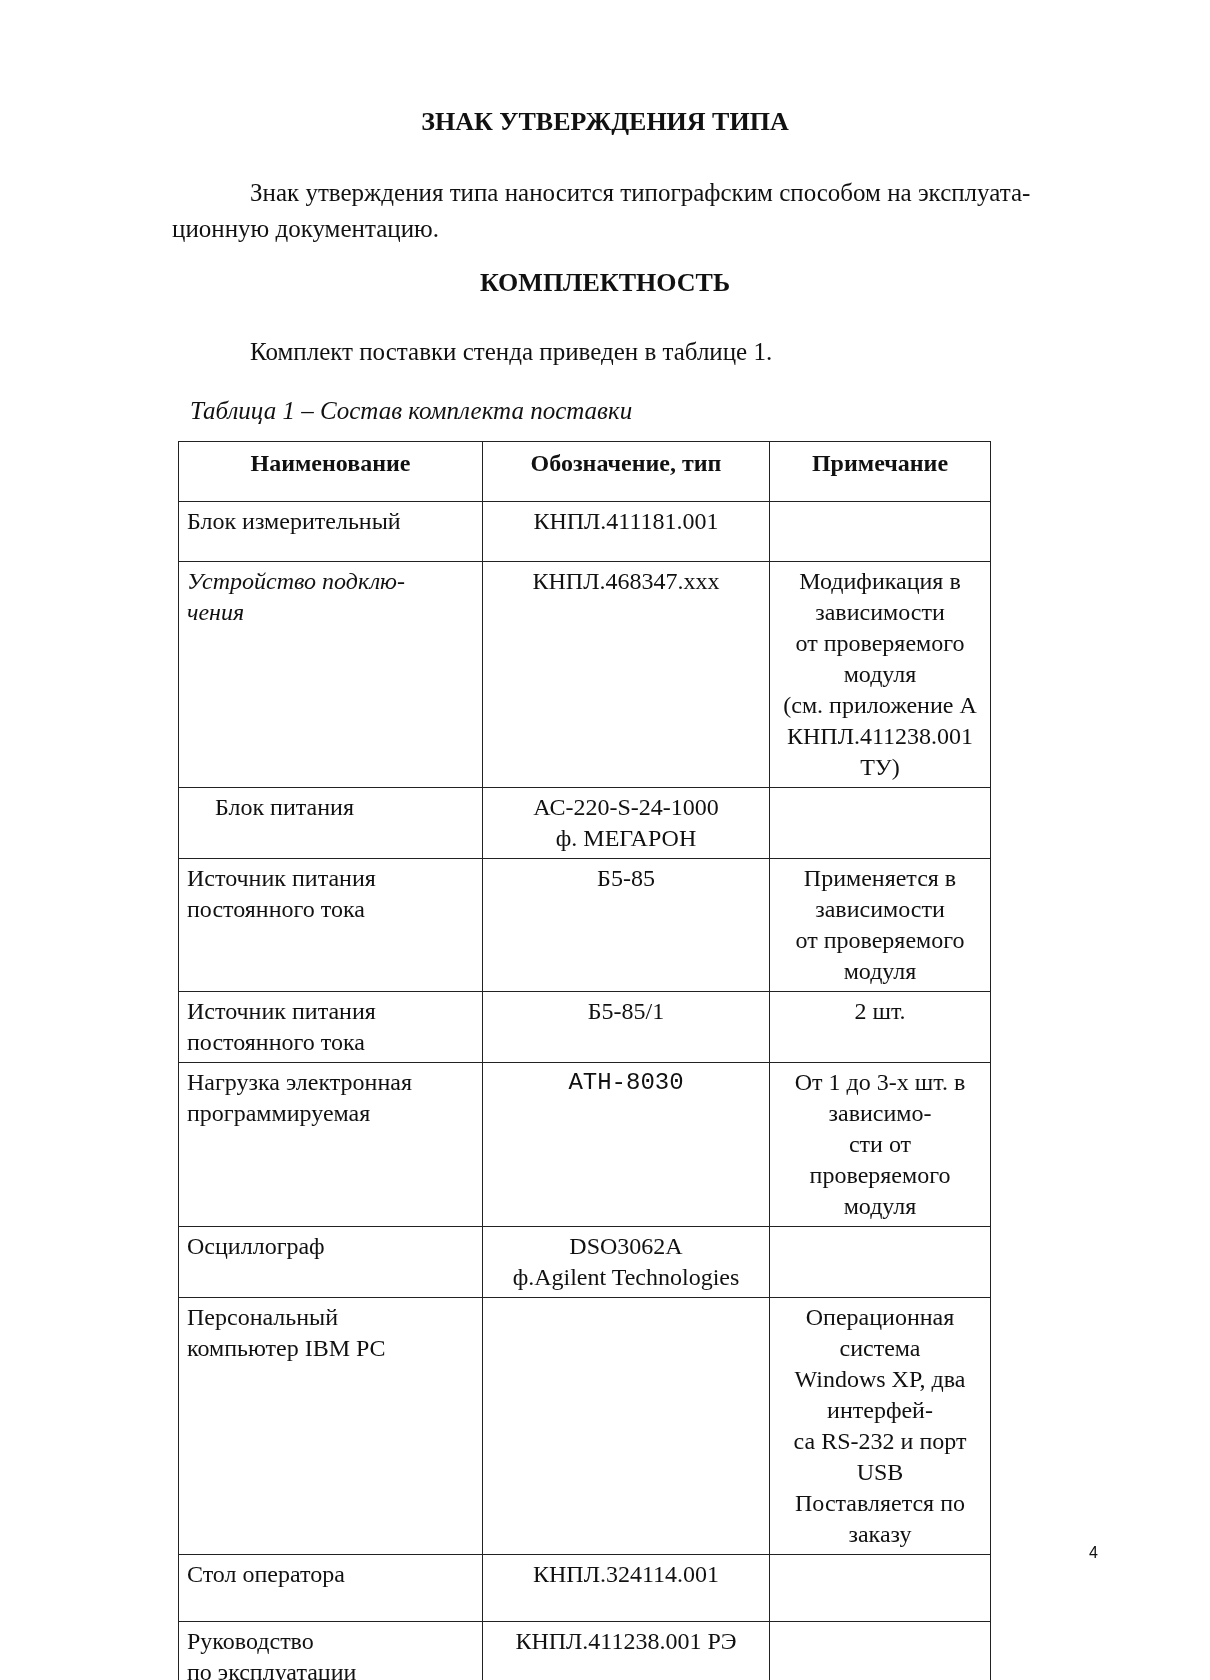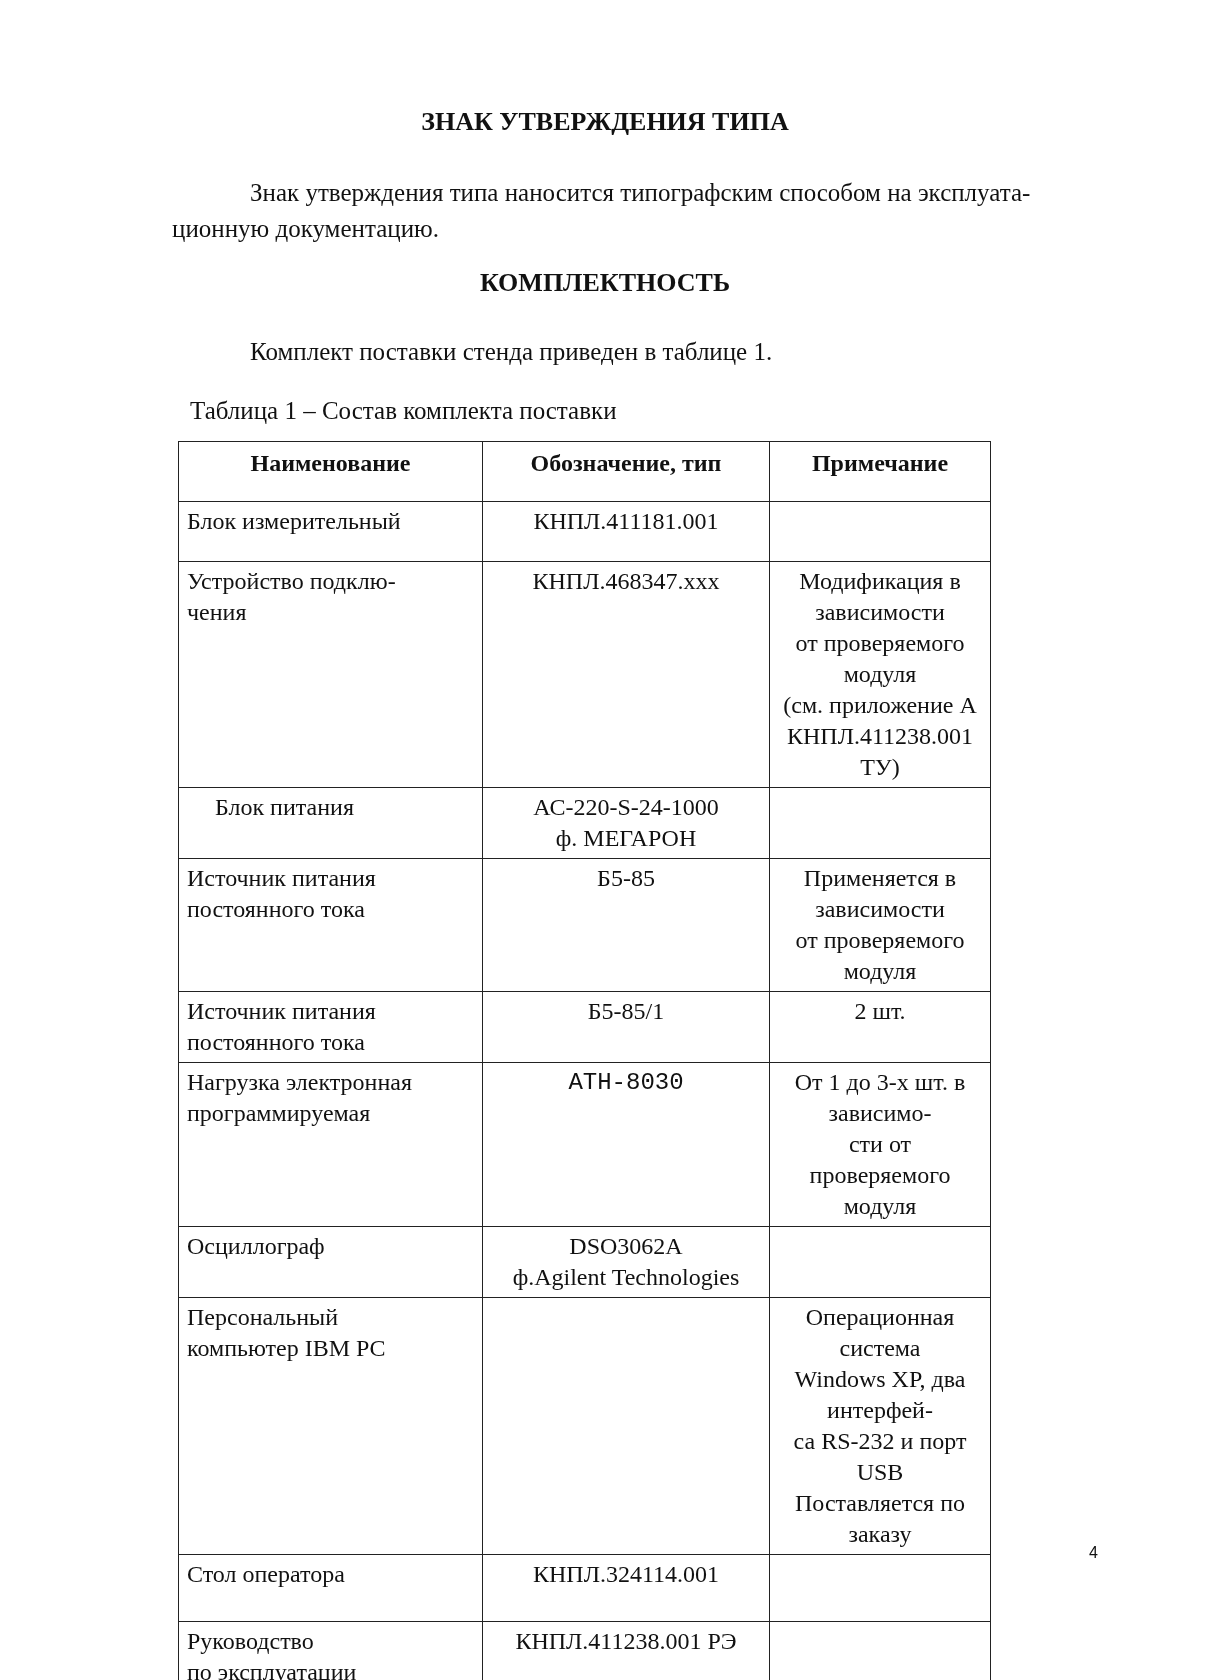--- a/index.html
+++ b/index.html
@@ -18,38 +18,38 @@
 </style>
 </head>
 <body>
 
 <div class="h" style="top:107px;">ЗНАК УТВЕРЖДЕНИЯ ТИПА</div>
 <div class="p" style="left:250px; top:175px;">Знак утверждения типа наносится типографским способом на эксплуата-</div>
 <div class="p" style="left:172px; top:211px;">ционную документацию.</div>
 
 <div class="h" style="top:268px;">КОМПЛЕКТНОСТЬ</div>
 <div class="p" style="left:250px; top:334px;">Комплект поставки стенда приведен в таблице 1.</div>
-<div class="p" style="left:190px; top:393px;">Таблица 1 – Состав комплекта поставки</div>
+<div class="p" style="left:190px; top:393px;font-style:italic;">Таблица 1 – Состав комплекта поставки</div>
 
 <table>
   <thead>
     <tr style="height:60px;">
       <th class="c1" style="text-align:center;">Наименование</th>
       <th class="c2">Обозначение, тип</th>
       <th class="c3">Примечание</th>
     </tr>
   </thead>
   <tbody id="tbody">
       <tr style="height: 60px;">
         <td class="c1" style="white-space: pre-line;">Блок измерительный</td>
         <td class="c2" style="white-space: pre-line;">КНПЛ.411181.001</td>
         <td class="c3" style="white-space: pre-line;"></td>
       </tr>
       <tr style="height: 125px;">
-        <td class="c1" style="white-space: pre-line;">Устройство подклю-
+        <td class="c1" style="white-space: pre-line; font-style: italic;">Устройство подклю-
 чения</td>
         <td class="c2" style="white-space: pre-line;">КНПЛ.468347.xxx</td>
         <td class="c3" style="white-space: pre-line;">Модификация в зависимости
 от проверяемого модуля
 (см. приложение А
 КНПЛ.411238.001 ТУ)</td>
       </tr>
       <tr style="height: 66px;">
         <td class="c1" style="white-space: pre-line; padding-left: 36px;">Блок питания</td>
         <td class="c2" style="white-space: pre-line;">АС-220-S-24-1000

